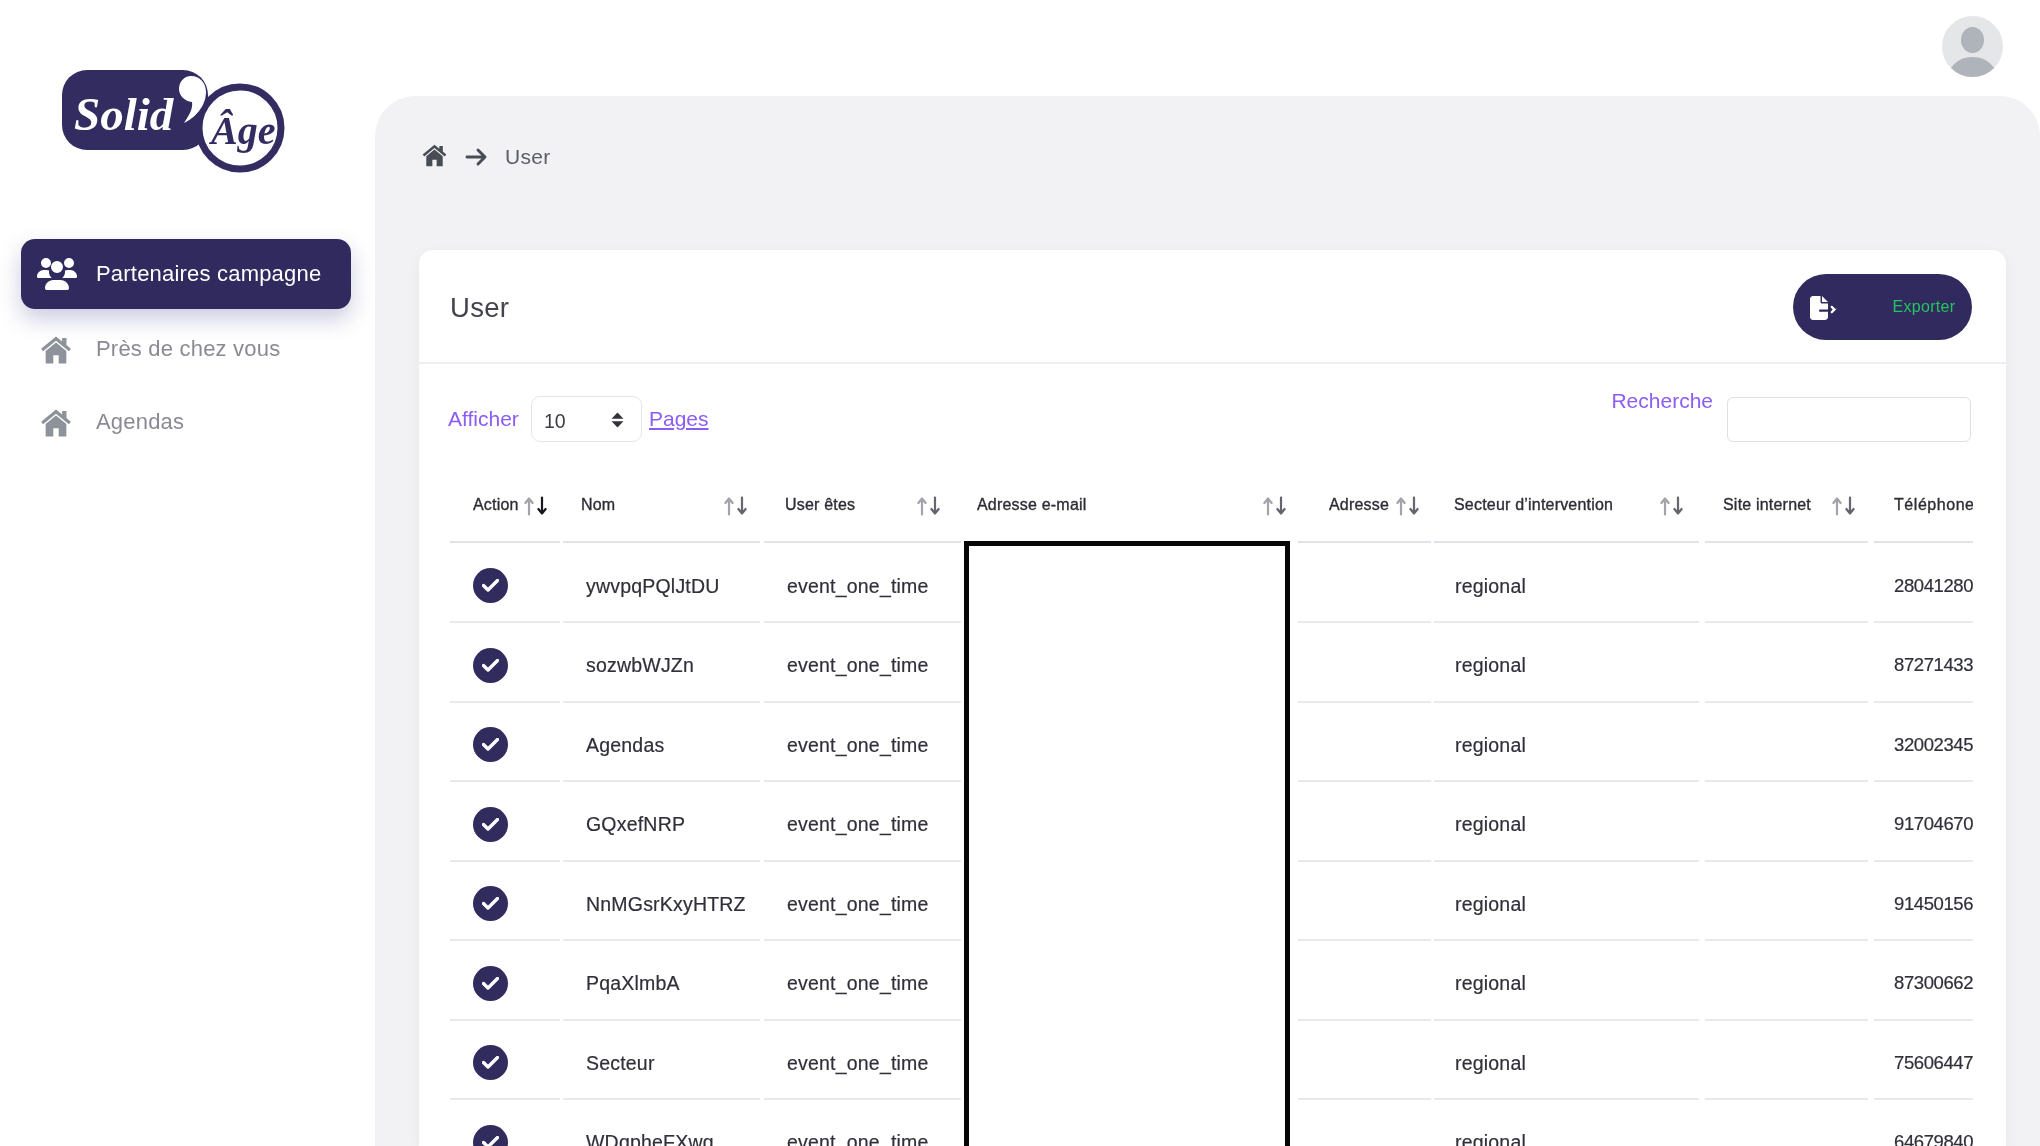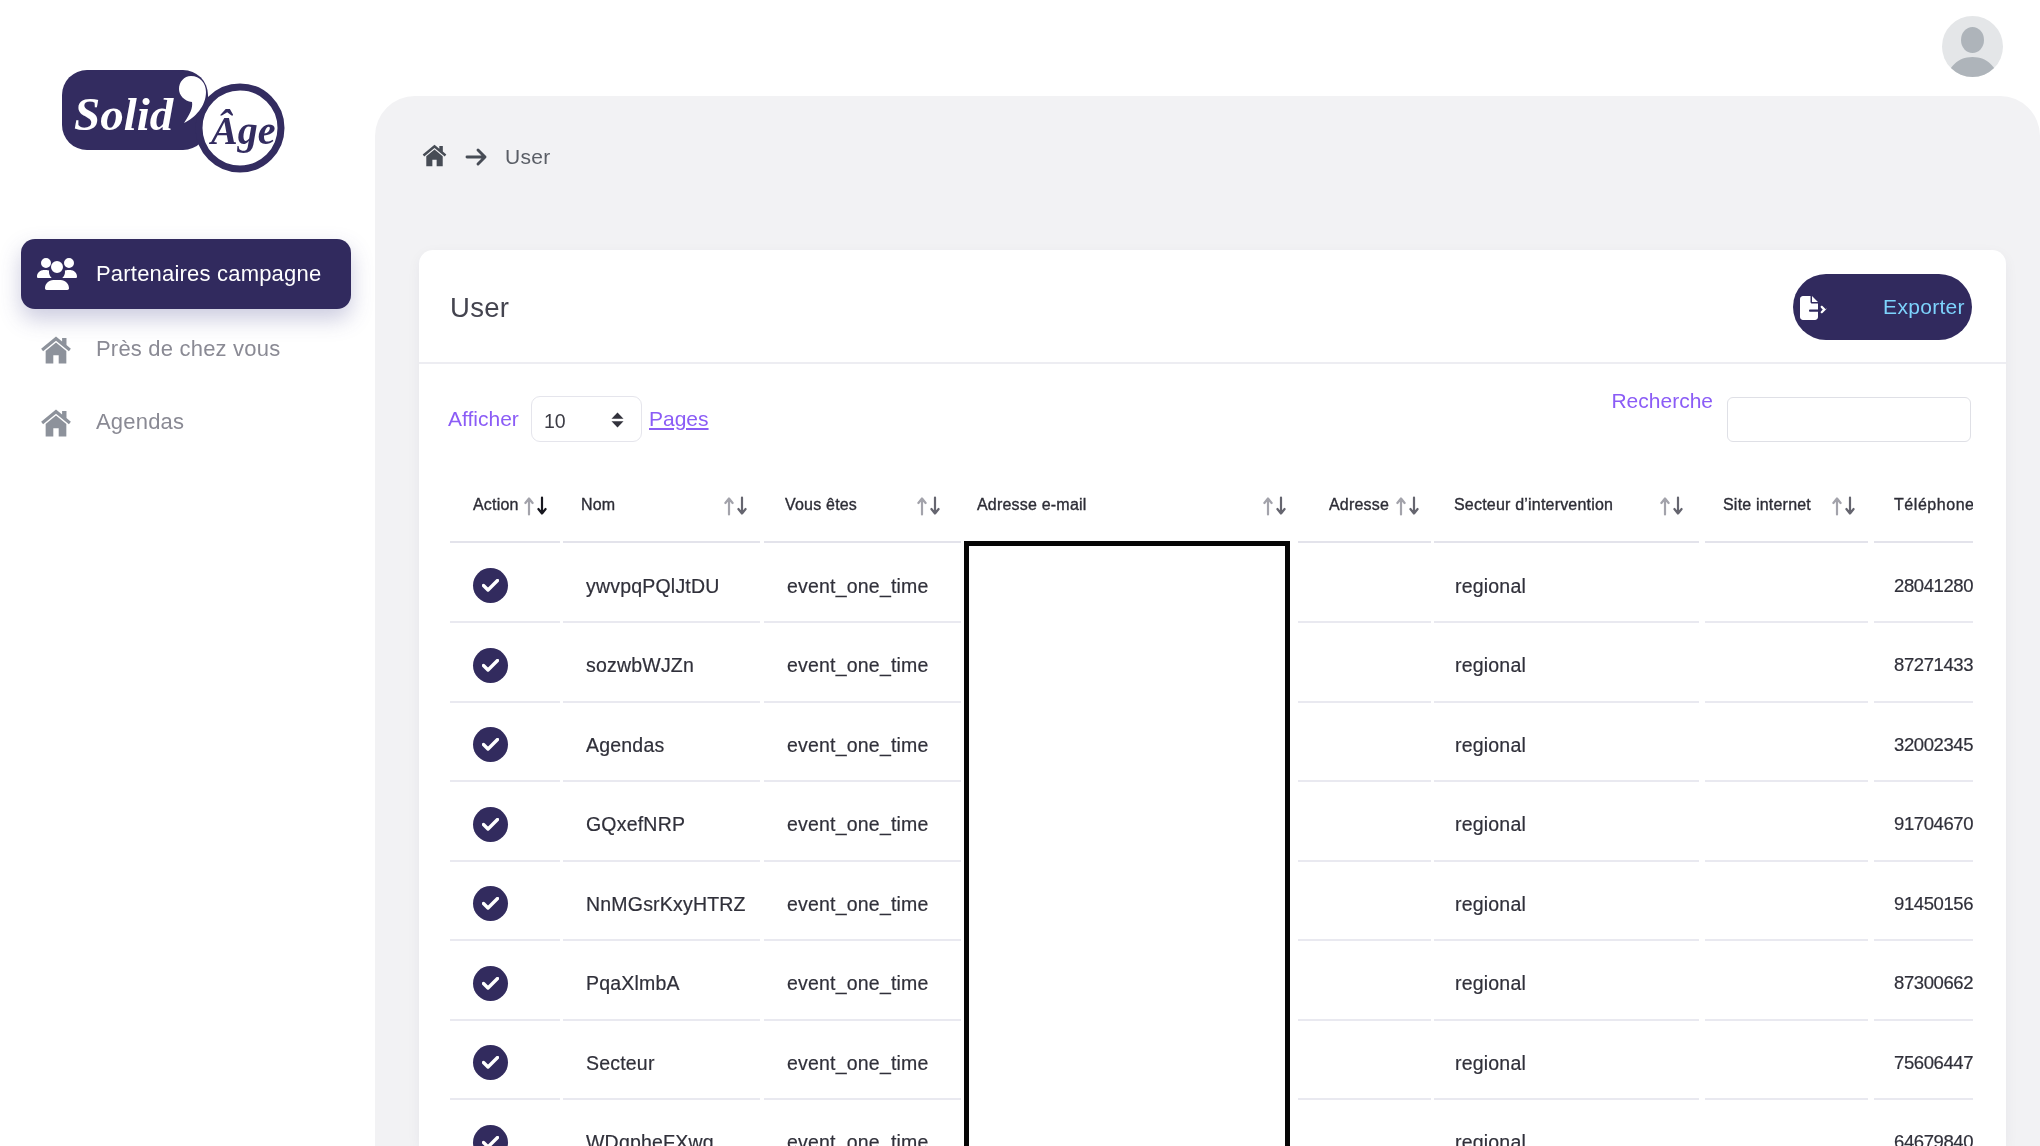--- a/index.html
+++ b/index.html
@@ -77,21 +77,21 @@
 </svg>
 <div class="abs" style="left:505px; top:145px; font-size:21px; color:#5a5e66; letter-spacing:.3px;">User</div>
 
 <div class="abs card"></div>
 <div class="abs" style="left:450px; top:292px; font-size:27.5px; color:#44444f; letter-spacing:.3px;">User</div>
 
 <div class="abs navy" style="left:1793px; top:274px; width:179px; height:66px; border-radius:33px; display:flex; align-items:center; justify-content:center; gap:8px;">
   <svg width="27" height="24" viewBox="0 0 576 512" fill="#ffffff" style="margin-top:2px;">
     <path d="M0 64C0 28.7 28.7 0 64 0H224V128c0 17.7 14.3 32 32 32H384V288H216c-13.3 0-24 10.7-24 24s10.7 24 24 24H384V448c0 35.3-28.7 64-64 64H64c-35.3 0-64-28.7-64-64V64zm384 64H256V0L384 128zm176 120c9.4 9.4 9.4 24.6 0 33.9l-80 80c-9.4 9.4-24.6 9.4-33.9 0s-9.4-24.6 0-33.9l39-39H384V288H485.1l-39-39c-9.4-9.4-9.4-24.6 0-33.9s24.6-9.4 33.9 0l80 80z"></path>
   </svg>
-  <span style="font-size:21px; color:#7dd3fc; letter-spacing:.3px;margin-left:48px;">Exporter</span>
+  <span style="font-size:16px; color:#22c55e; letter-spacing:.3px;margin-left:48px;">Exporter</span>
 </div>
 
 <div class="abs" style="left:419px; top:362px; width:1587px; height:2px; background:#ededf2;"></div>
 
 <div class="abs lbl" style="left:448px; top:406px;">Afficher</div>
 <div class="abs" style="left:531px; top:396px; width:111px; height:46px; border:1.5px solid #e5e5ec; border-radius:9px; background:#fff;"></div>
 <div class="abs" style="left:544px; top:410px; font-size:19.5px; color:#3c3c45;">10</div>
 <svg class="abs" style="left:610px; top:412px;" width="15" height="16" viewBox="0 0 15 16" fill="#33333c">
   <path d="M7.5 0.5 L13.5 6.8 H1.5 Z"></path>
     <path d="M7.5 15.5 L13.5 9.2 H1.5 Z"></path>
@@ -105,21 +105,21 @@
   <div class="abs hdr" style="left:54px; top:28px;">Action</div>
   <svg class="abs" style="left:105px; top:30px;" width="24" height="22" viewBox="0 0 24 22">
       <path d="M5 19.5 V3.5 M1.4 8 L5 3.5 L8.6 8" fill="none" stroke="#a3a3ab" stroke-width="2.2" stroke-linecap="round" stroke-linejoin="round"></path>
       <path d="M18 2.5 V18.5 M14.4 14 L18 18.5 L21.6 14" fill="none" stroke="#17171f" stroke-width="2.2" stroke-linecap="round" stroke-linejoin="round"></path>
     </svg>
   <div class="abs hdr" style="left:162px; top:28px;">Nom</div>
   <svg class="abs" style="left:305px; top:30px;" width="24" height="22" viewBox="0 0 24 22">
       <path d="M5 19.5 V3.5 M1.4 8 L5 3.5 L8.6 8" fill="none" stroke="#a3a3ab" stroke-width="2.2" stroke-linecap="round" stroke-linejoin="round"></path>
       <path d="M18 2.5 V18.5 M14.4 14 L18 18.5 L21.6 14" fill="none" stroke="#65656f" stroke-width="2.2" stroke-linecap="round" stroke-linejoin="round"></path>
     </svg>
-  <div class="abs hdr" style="left:366px; top:28px;">Vous êtes</div>
+  <div class="abs hdr" style="left:366px; top:28px;">User êtes</div>
   <svg class="abs" style="left:498px; top:30px;" width="24" height="22" viewBox="0 0 24 22">
       <path d="M5 19.5 V3.5 M1.4 8 L5 3.5 L8.6 8" fill="none" stroke="#a3a3ab" stroke-width="2.2" stroke-linecap="round" stroke-linejoin="round"></path>
       <path d="M18 2.5 V18.5 M14.4 14 L18 18.5 L21.6 14" fill="none" stroke="#65656f" stroke-width="2.2" stroke-linecap="round" stroke-linejoin="round"></path>
     </svg>
   <div class="abs hdr" style="left:558px; top:28px;">Adresse e-mail</div>
   <svg class="abs" style="left:844px; top:30px;" width="24" height="22" viewBox="0 0 24 22">
       <path d="M5 19.5 V3.5 M1.4 8 L5 3.5 L8.6 8" fill="none" stroke="#a3a3ab" stroke-width="2.2" stroke-linecap="round" stroke-linejoin="round"></path>
       <path d="M18 2.5 V18.5 M14.4 14 L18 18.5 L21.6 14" fill="none" stroke="#65656f" stroke-width="2.2" stroke-linecap="round" stroke-linejoin="round"></path>
     </svg>
   <div class="abs hdr" style="left:910px; top:28px;">Adresse</div>

